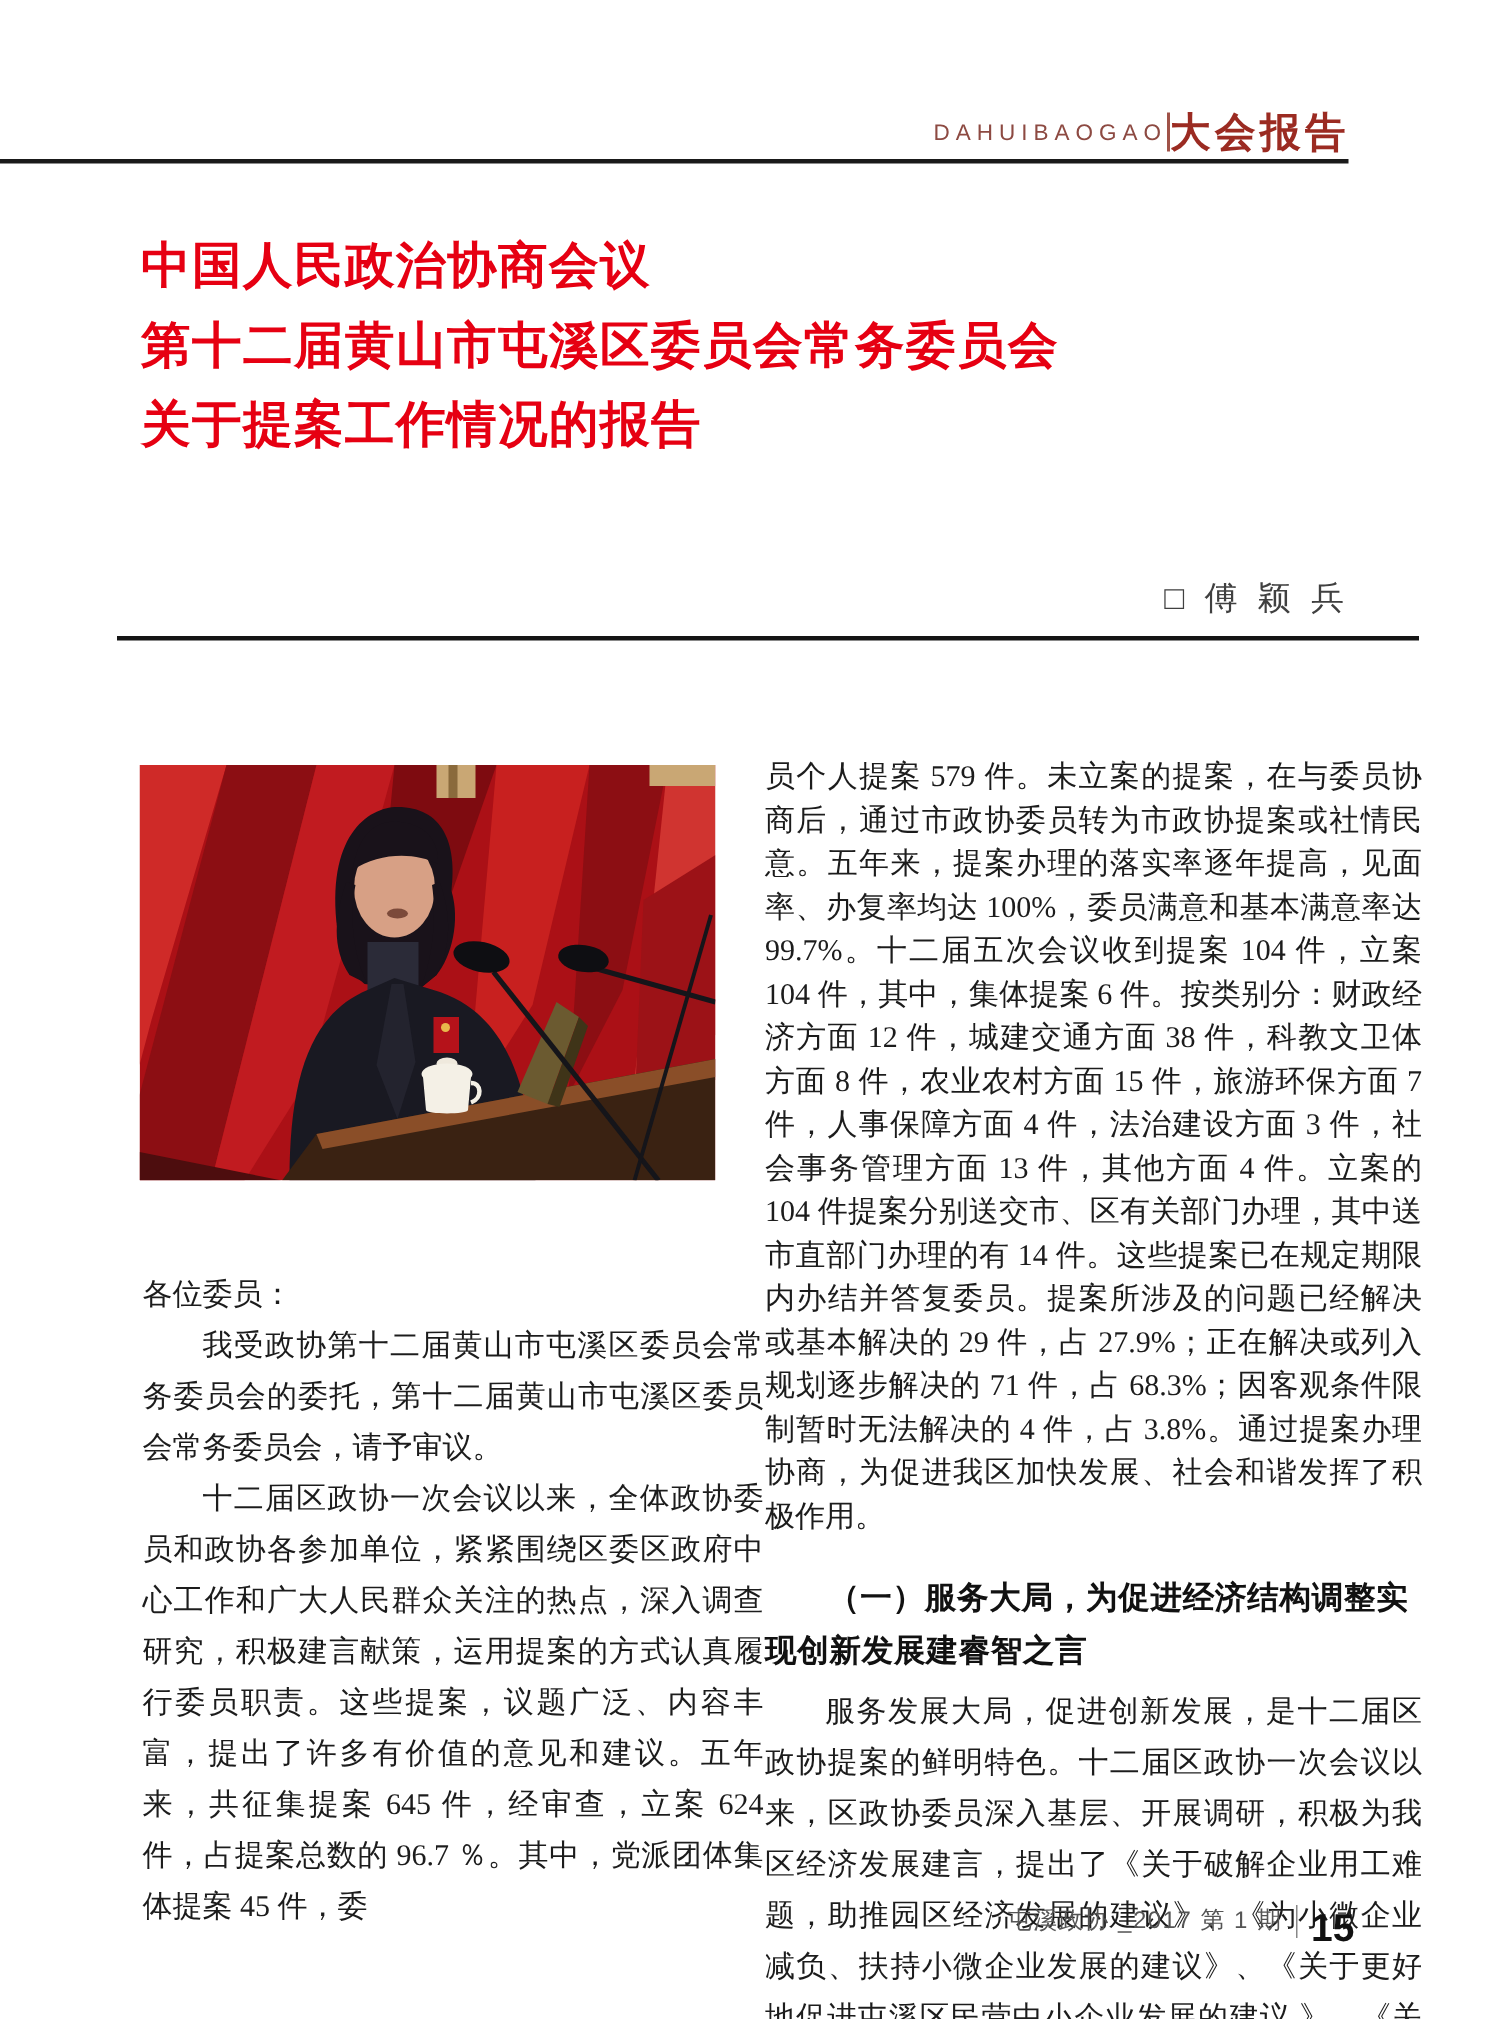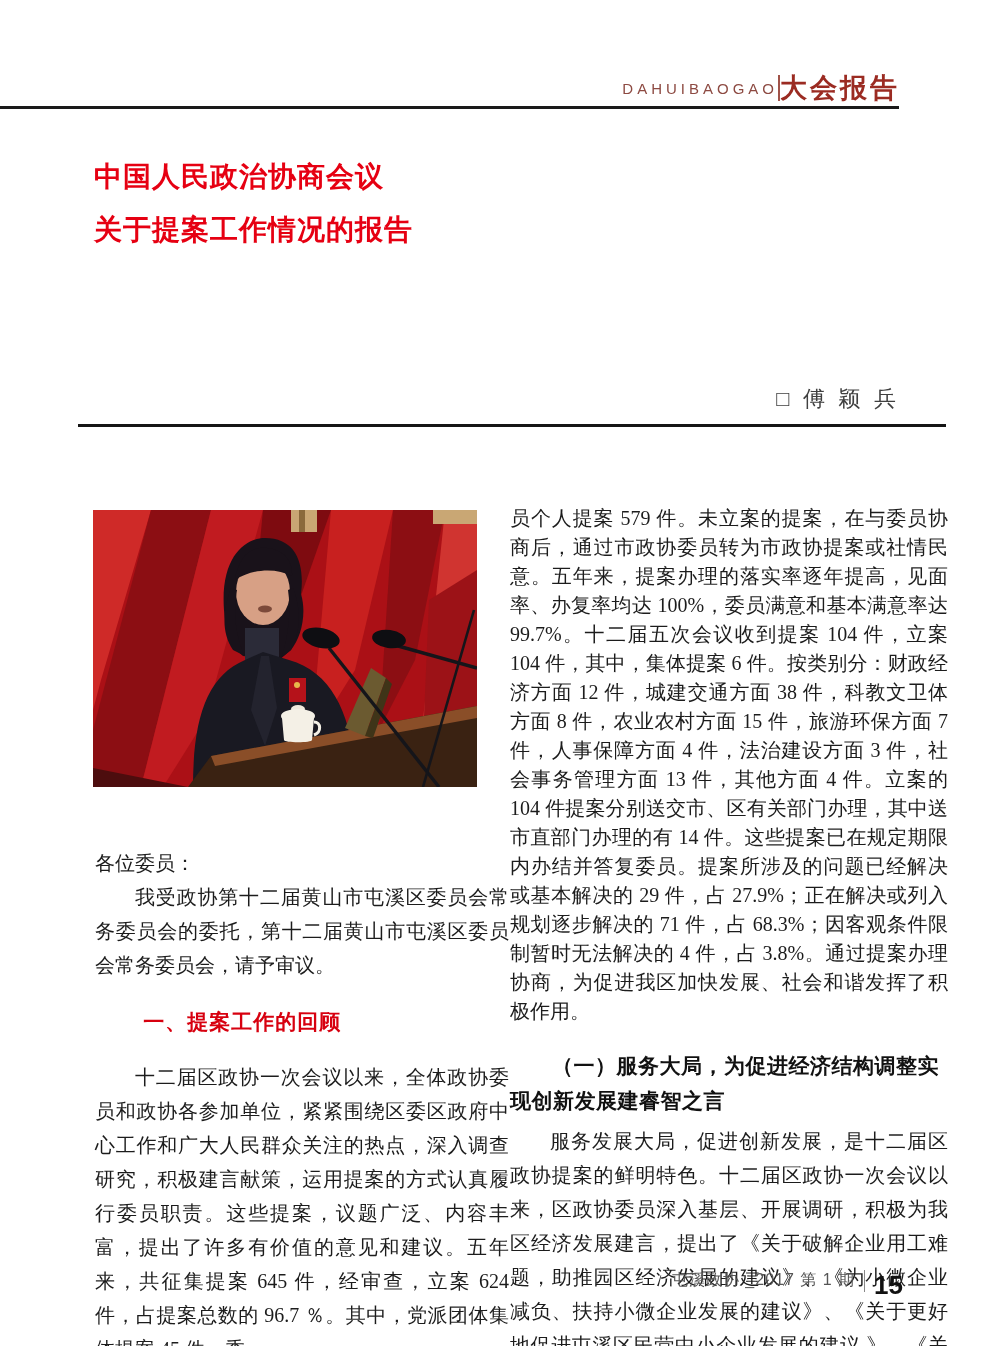--- a/index.html
+++ b/index.html
@@ -27,21 +27,21 @@
     font-weight:bold;font-size:27px;letter-spacing:3px;color:#9b2b22;
   }
   .header-rule{
     position:absolute;top:106px;left:0;
     width:899px;height:3px;background:#1a1a1a;
   }
   
   .title{
     position:absolute;left:94px;top:150px;width:860px;
     font-family:"Liberation Sans","DejaVu Sans",sans-serif;
-    font-weight:bold;font-size:28px;line-height:53px;
+    font-weight:bold;font-size:33px;line-height:53px;
     color:#e60012;letter-spacing:1px;
   }
   .subtitle{
     position:absolute;left:84px;top:330px;
     font-size:23px;color:#b0504a;letter-spacing:2px;
   }
   .author{
     position:absolute;right:92px;top:384px;
     font-size:22px;color:#404040;letter-spacing:4px;
   }
@@ -100,20 +100,21 @@
 
   <div class="eyebrow">
     <span class="eyebrow-latin">DAHUIBAOGAO</span>
     <span class="eyebrow-divider"></span>
     <span class="eyebrow-cn">大会报告</span>
   </div>
   <div class="header-rule"></div>
 
   <div class="title">
     <div>中国人民政治协商会议</div>
+    <div>第十二届黄山市屯溪区委员会常务委员会</div>
     <div>关于提案工作情况的报告</div>
   </div>
   <div class="author">□ 傅 颖 兵</div>
   <div class="author-rule"></div>
 
   <div class="photo">
     <svg width="384" height="277" viewBox="0 0 384 277" xmlns="http://www.w3.org/2000/svg">
 
       <g>
         <rect x="0" y="0" width="384" height="277" fill="#ab1016"></rect>
@@ -176,21 +177,20 @@
         <line x1="381" y1="100" x2="330" y2="277" stroke-width="2.6"></line>
         <ellipse cx="228" cy="128" rx="19" ry="10" fill="#0e0e12" stroke="none" transform="rotate(12 228 128)"></ellipse>
         <ellipse cx="296" cy="129" rx="17" ry="9" fill="#0e0e12" stroke="none" transform="rotate(8 296 129)"></ellipse>
       </g>
     </svg>
   </div>
 
   <div class="col col-left">
     <div class="salutation">各位委员：</div>
     <div class="para">我受政协第十二届黄山市屯溪区委员会常务委员会的委托，第十二届黄山市屯溪区委员会常务委员会，请予审议。</div>
-    <div class="sec-red">一、提案工作的回顾</div>
     <div class="para">十二届区政协一次会议以来，全体政协委员和政协各参加单位，紧紧围绕区委区政府中心工作和广大人民群众关注的热点，深入调查研究，积极建言献策，运用提案的方式认真履行委员职责。这些提案，议题广泛、内容丰富，提出了许多有价值的意见和建议。五年来，共征集提案 645 件，经审查，立案 624 件，占提案总数的 96.7 ％。其中，党派团体集体提案 45 件，委</div>
   </div>
 
   <div class="col col-right">
     <div class="para-tight">员个人提案 579 件。未立案的提案，在与委员协商后，通过市政协委员转为市政协提案或社情民意。五年来，提案办理的落实率逐年提高，见面率、办复率均达 100%，委员满意和基本满意率达 99.7%。十二届五次会议收到提案 104 件，立案 104 件，其中，集体提案 6 件。按类别分：财政经济方面 12 件，城建交通方面 38 件，科教文卫体方面 8 件，农业农村方面 15 件，旅游环保方面 7 件，人事保障方面 4 件，法治建设方面 3 件，社会事务管理方面 13 件，其他方面 4 件。立案的 104 件提案分别送交市、区有关部门办理，其中送市直部门办理的有 14 件。这些提案已在规定期限内办结并答复委员。提案所涉及的问题已经解决或基本解决的 29 件，占 27.9%；正在解决或列入规划逐步解决的 71 件，占 68.3%；因客观条件限制暂时无法解决的 4 件，占 3.8%。通过提案办理协商，为促进我区加快发展、社会和谐发挥了积极作用。</div>
     <div class="sec-black">（一）服务大局，为促进经济结构调整实现创新发展建睿智之言</div>
     <div class="para">服务发展大局，促进创新发展，是十二届区政协提案的鲜明特色。十二届区政协一次会议以来，区政协委员深入基层、开展调研，积极为我区经济发展建言，提出了《关于破解企业用工难题，助推园区经济发展的建议》、《为小微企业减负、扶持小微企业发展的建议》、《关于更好地促进屯溪区民营中小企业发展的建议 》、《关于加强对小微企业扶持的建</div>
   </div>
 
   <div class="footer">

